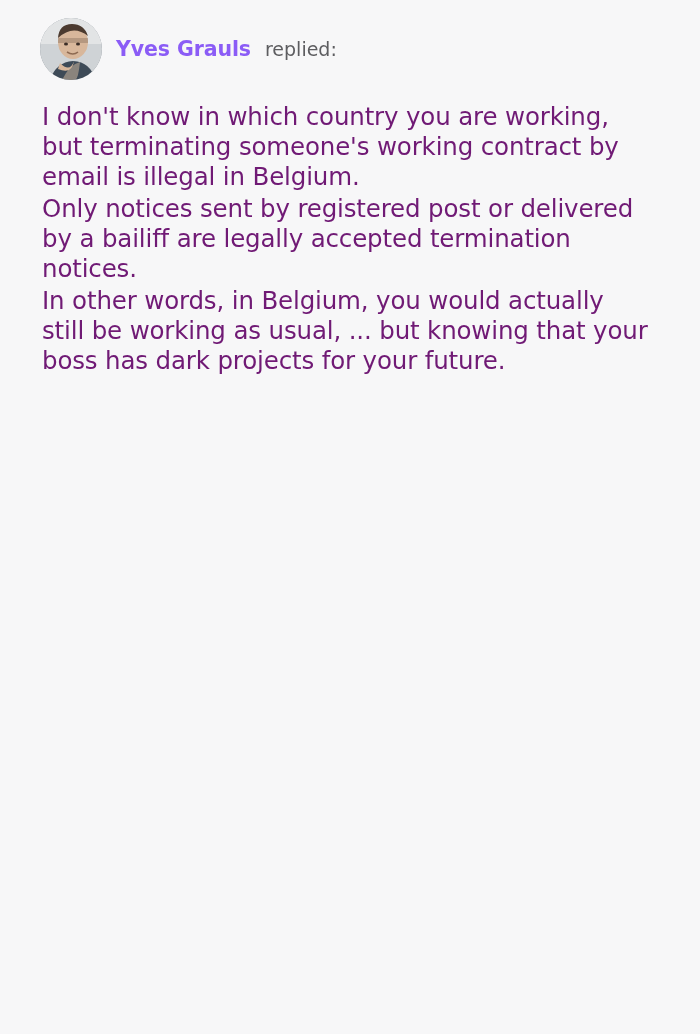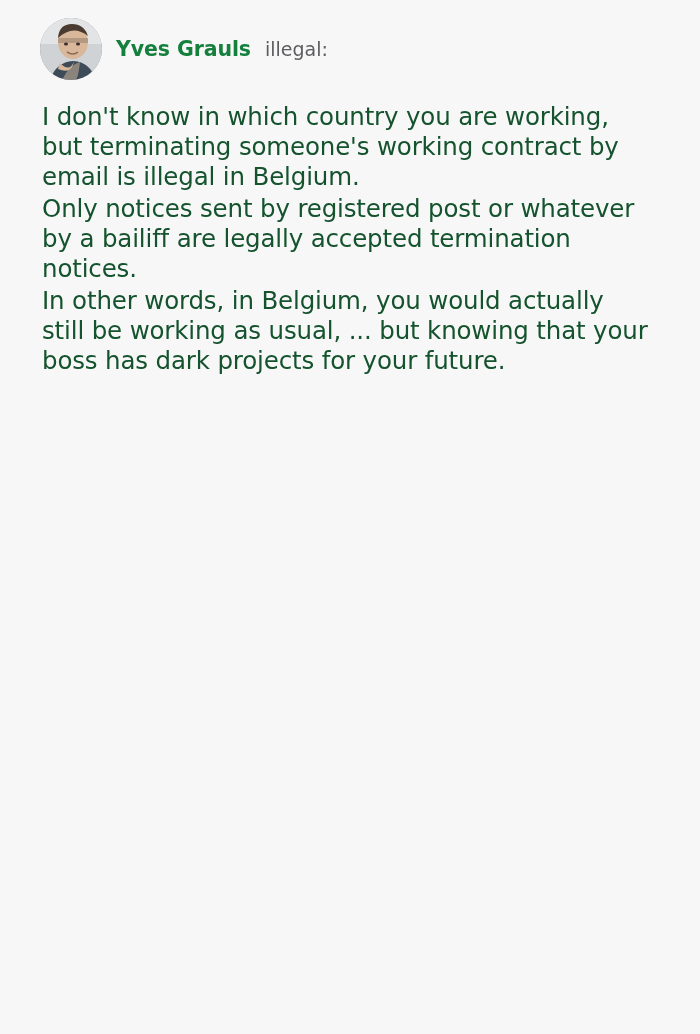--- a/index.html
+++ b/index.html
@@ -32,33 +32,33 @@
     border-radius: 50%;
     overflow: hidden;
     flex: 0 0 auto;
     background: #9aa0a6;
     position: relative;
   }
   .avatar svg { display: block; width: 62px; height: 62px; }
   .author {
     font-size: 20.5px;
     font-weight: bold;
-    color: #15803d;
+    color: #8b5cf6;
     letter-spacing: -0.1px;
     white-space: nowrap;
   }
   .replied {
     font-size: 19px;
     color: #5d5d60;
     white-space: nowrap;
   }
   .comment-body {
     font-size: 24.5px;
     line-height: 1.225;
-    color: #14532d;
+    color: #701a75;
     letter-spacing: -0.15px;
     padding: 0 4px 0 2px;
   }
   .comment-body p {
     margin: 0 0 2px 0;
   }
 </style>
 </head>
 <body>
 
@@ -81,22 +81,22 @@
           <ellipse cx="26" cy="26" rx="2" ry="1.6" fill="#3a2d26"></ellipse>
           <ellipse cx="38" cy="26" rx="2" ry="1.6" fill="#3a2d26"></ellipse>
           <path d="M27 34 q6 4 11 0" stroke="#8d6a52" stroke-width="1.6" fill="none"></path>
           <path d="M10 62 q6 -18 23 -19 q18 1 22 19 z" fill="#3d4a57"></path>
           <path d="M20 45 q10 10 14 -2 q-2 14 -16 8 z" fill="#d8b79b"></path>
           <path d="M22 62 q8 -16 18 -18 q-2 20 -6 18 z" fill="#cbb49d" opacity="0.55"></path>
         </g>
       </svg>
     </div>
     <div class="author">Yves Grauls</div>
-    <div class="replied">illegal:</div>
+    <div class="replied">replied:</div>
   </div>
 
   <div class="comment-body">
     <p>I don't know in which country you are working, but terminating someone's working contract by email is illegal in Belgium.</p>
-    <p>Only notices sent by registered post or whatever by a bailiff are legally accepted termination notices.</p>
+    <p>Only notices sent by registered post or delivered by a bailiff are legally accepted termination notices.</p>
     <p>In other words, in Belgium, you would actually still be working as usual, ... but knowing that your boss has dark projects for your future.</p>
   </div>
 
 </div>
 
 </body></html>

